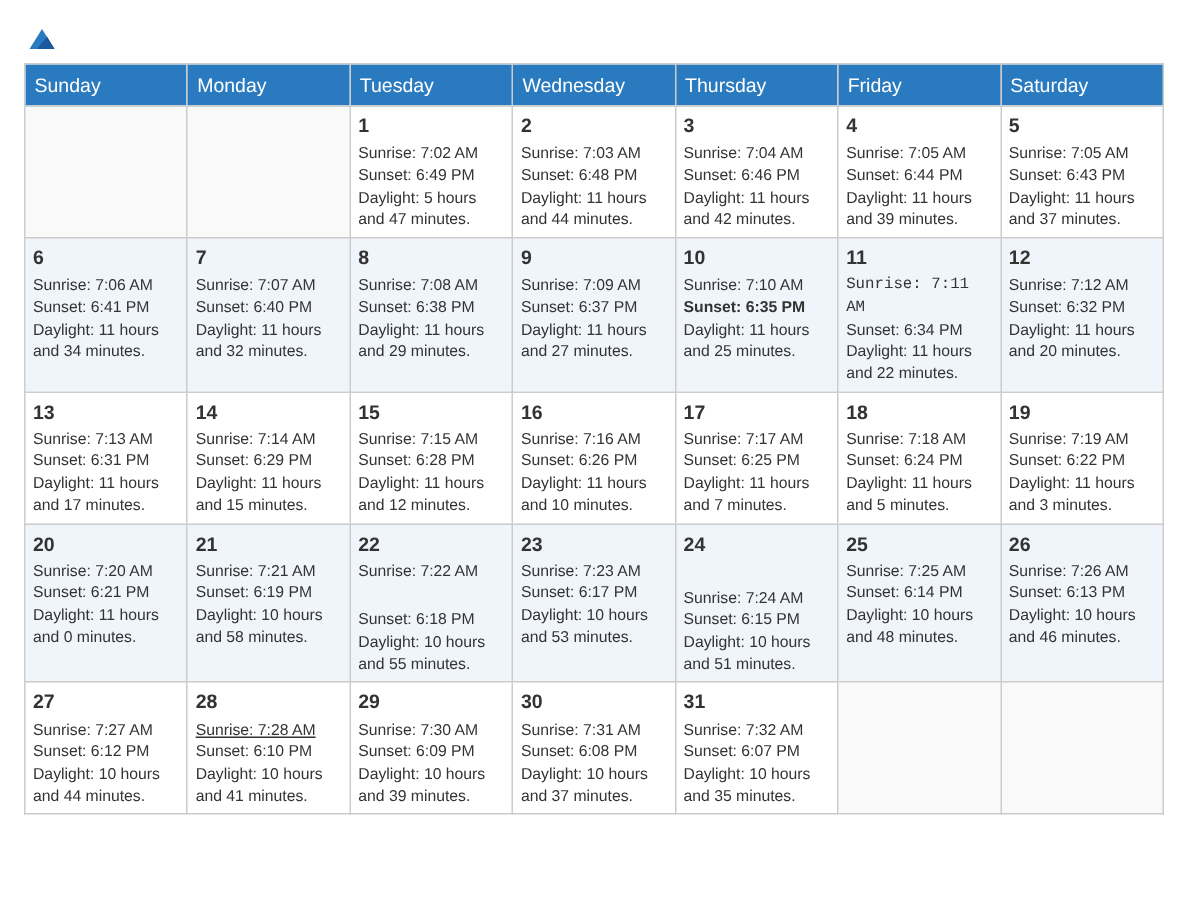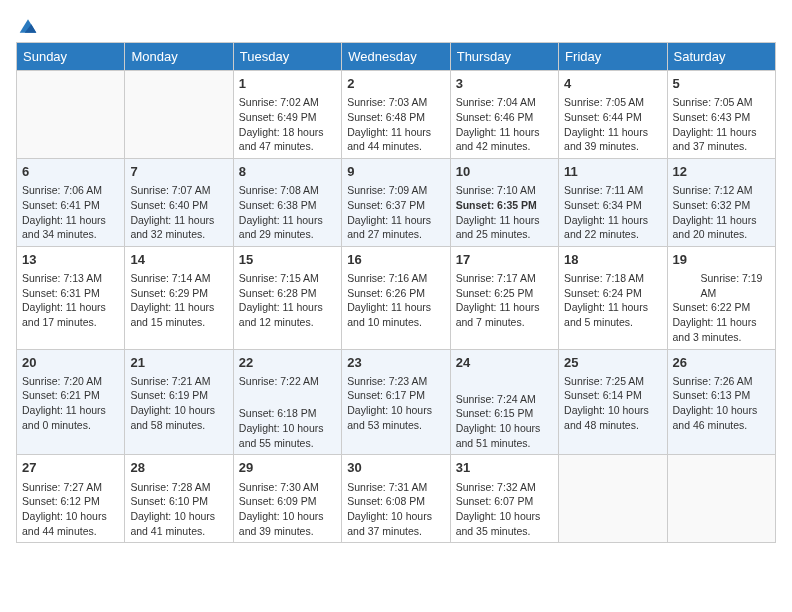--- a/index.html
+++ b/index.html
@@ -119,21 +119,21 @@
       </tr>
   </thead>
   <tbody id="calendar-body">
   <tr>
         <td class="empty"></td>
         <td class="empty"></td>
         <td>
           <span class="day-num">1</span>
           <span style="display: block;">Sunrise: 7:02 AM</span>
           <span style="display: block;">Sunset: 6:49 PM</span>
-          <span style="display: block;">Daylight: 18 hours and 47 minutes.</span>
+          <span style="display: block;">Daylight: 5 hours and 47 minutes.</span>
         </td>
         <td>
           <span class="day-num">2</span>
           <span style="display: block;">Sunrise: 7:03 AM</span>
           <span style="display: block;">Sunset: 6:48 PM</span>
           <span style="display: block;">Daylight: 11 hours and 44 minutes.</span>
         </td>
         <td>
           <span class="day-num">3</span>
           <span style="display: block;">Sunrise: 7:04 AM</span>
@@ -179,21 +179,21 @@
           <span style="display: block;">Daylight: 11 hours and 27 minutes.</span>
         </td>
         <td>
           <span class="day-num">10</span>
           <span style="display: block;">Sunrise: 7:10 AM</span>
           <span style="display: block; font-weight: bold;">Sunset: 6:35 PM</span>
           <span style="display: block;">Daylight: 11 hours and 25 minutes.</span>
         </td>
         <td>
           <span class="day-num">11</span>
-          <span style="display: block;">Sunrise: 7:11 AM</span>
+          <span style="display: block; font-family: Liberation Mono, monospace;">Sunrise: 7:11 AM</span>
           <span style="display: block;">Sunset: 6:34 PM</span>
           <span style="display: block;">Daylight: 11 hours and 22 minutes.</span>
         </td>
         <td>
           <span class="day-num">12</span>
           <span style="display: block;">Sunrise: 7:12 AM</span>
           <span style="display: block;">Sunset: 6:32 PM</span>
           <span style="display: block;">Daylight: 11 hours and 20 minutes.</span>
         </td>
       </tr>
@@ -229,21 +229,21 @@
           <span style="display: block;">Daylight: 11 hours and 7 minutes.</span>
         </td>
         <td>
           <span class="day-num">18</span>
           <span style="display: block;">Sunrise: 7:18 AM</span>
           <span style="display: block;">Sunset: 6:24 PM</span>
           <span style="display: block;">Daylight: 11 hours and 5 minutes.</span>
         </td>
         <td>
           <span class="day-num">19</span>
-          <span style="display: block; margin-left: 28px;">Sunrise: 7:19 AM</span>
+          <span style="display: block;">Sunrise: 7:19 AM</span>
           <span style="display: block;">Sunset: 6:22 PM</span>
           <span style="display: block;">Daylight: 11 hours and 3 minutes.</span>
         </td>
       </tr>
       <tr class="row-even">
         <td>
           <span class="day-num">20</span>
           <span style="display: block;">Sunrise: 7:20 AM</span>
           <span style="display: block;">Sunset: 6:21 PM</span>
           <span style="display: block;">Daylight: 11 hours and 0 minutes.</span>
@@ -287,21 +287,21 @@
       </tr>
       <tr>
         <td>
           <span class="day-num">27</span>
           <span style="display: block;">Sunrise: 7:27 AM</span>
           <span style="display: block;">Sunset: 6:12 PM</span>
           <span style="display: block;">Daylight: 10 hours and 44 minutes.</span>
         </td>
         <td>
           <span class="day-num">28</span>
-          <span style="display: block;">Sunrise: 7:28 AM</span>
+          <span style="display: block; text-decoration: underline;">Sunrise: 7:28 AM</span>
           <span style="display: block;">Sunset: 6:10 PM</span>
           <span style="display: block;">Daylight: 10 hours and 41 minutes.</span>
         </td>
         <td>
           <span class="day-num">29</span>
           <span style="display: block;">Sunrise: 7:30 AM</span>
           <span style="display: block;">Sunset: 6:09 PM</span>
           <span style="display: block;">Daylight: 10 hours and 39 minutes.</span>
         </td>
         <td>

